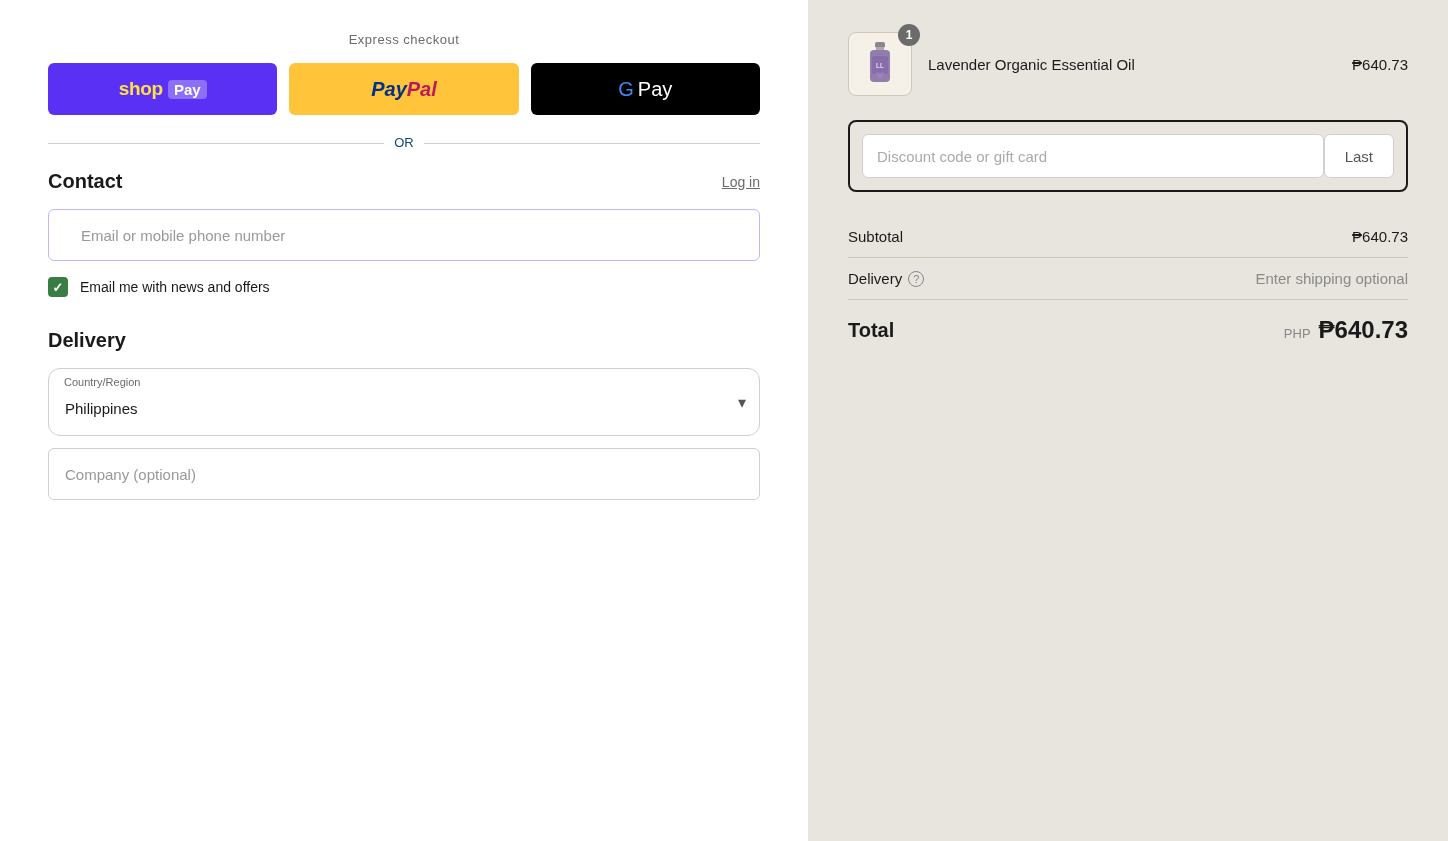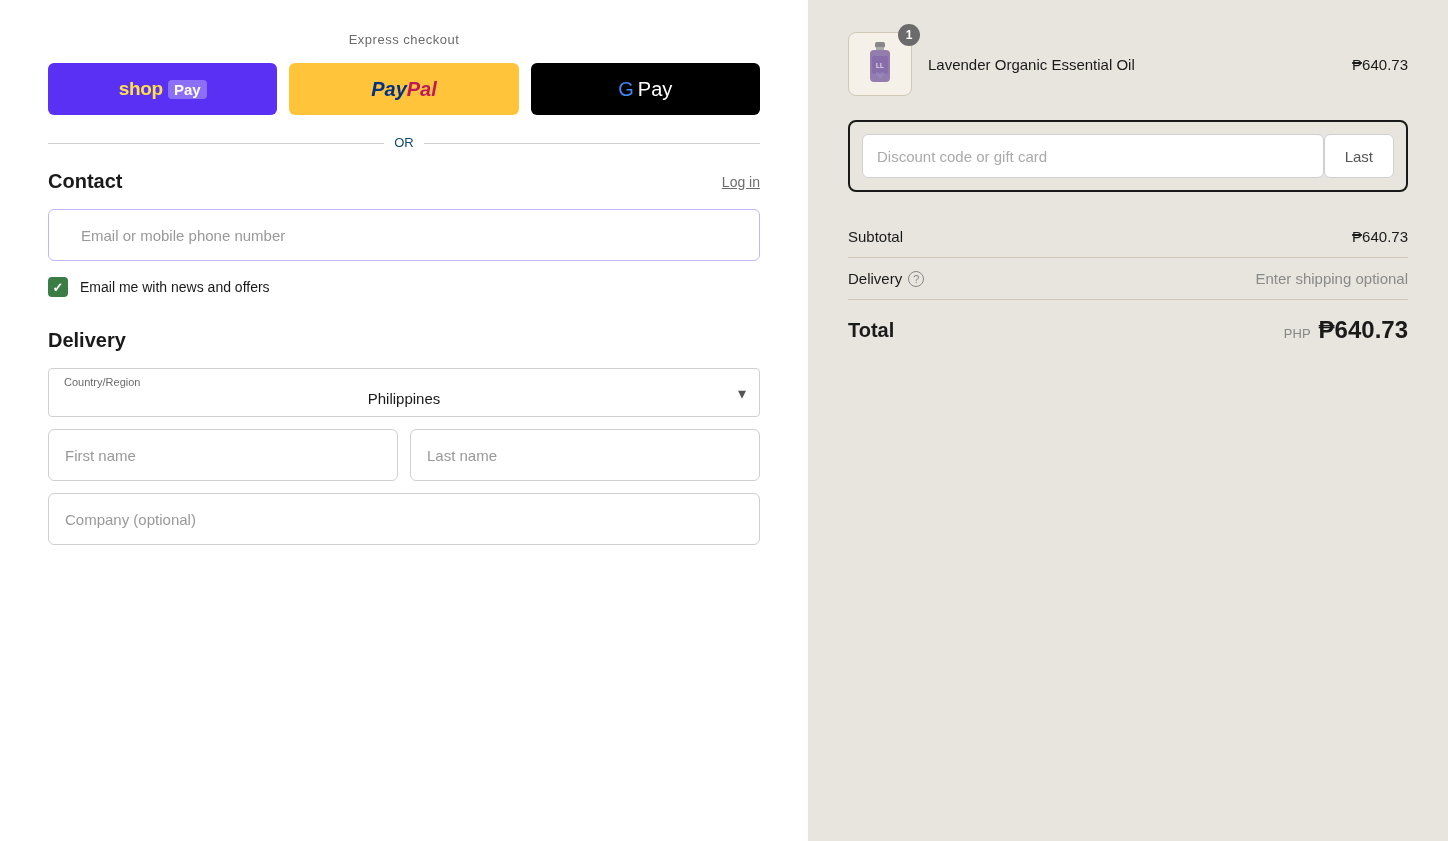--- a/index.html
+++ b/index.html
@@ -170,31 +170,30 @@
     .delivery-section {
       margin-top: 32px;
     }
 
     .select-wrapper {
       position: relative;
       width: 100%;
     }
     .form-select {
       width: 100%;
-      height: 49px;
+      height: 68px;
       border: 1px solid #d0d0d0;
-      border-radius: 4px;
+      border-radius: 12px;
       padding: 20px 16px 8px 16px;
       font-size: 15px;
       color: #1a1a1a;
       background: #fff;
       appearance: none;
       cursor: pointer;
       outline: none;
-      text-align: center;
     }
     .select-label {
       position: absolute;
       top: 8px;
       left: 16px;
       font-size: 11px;
       color: #6b6b6b;
       pointer-events: none;
     }
     .select-chevron {
@@ -437,28 +436,20 @@
     </div>
 
     <div class="select-wrapper">
       <span class="select-label">Country/Region</span>
       <select class="form-select">
         <option>Philippines</option>
       </select>
       <span class="select-chevron">▾</span>
     </div>
 
-    <div class="name-row">
-      <div class="input-float-label">
-        <input type="text" placeholder="First name" style="">
-      </div>
-      <div class="input-float-label">
-        <input type="text" placeholder="Last name" style="">
-      </div>
-    </div>
 
     <div class="input-float-label" style="margin-top:12px;">
       <input type="text" placeholder="Company (optional)" style="">
     </div>
   </div>
 
 </div>
 
 <div class="right-panel">
 

